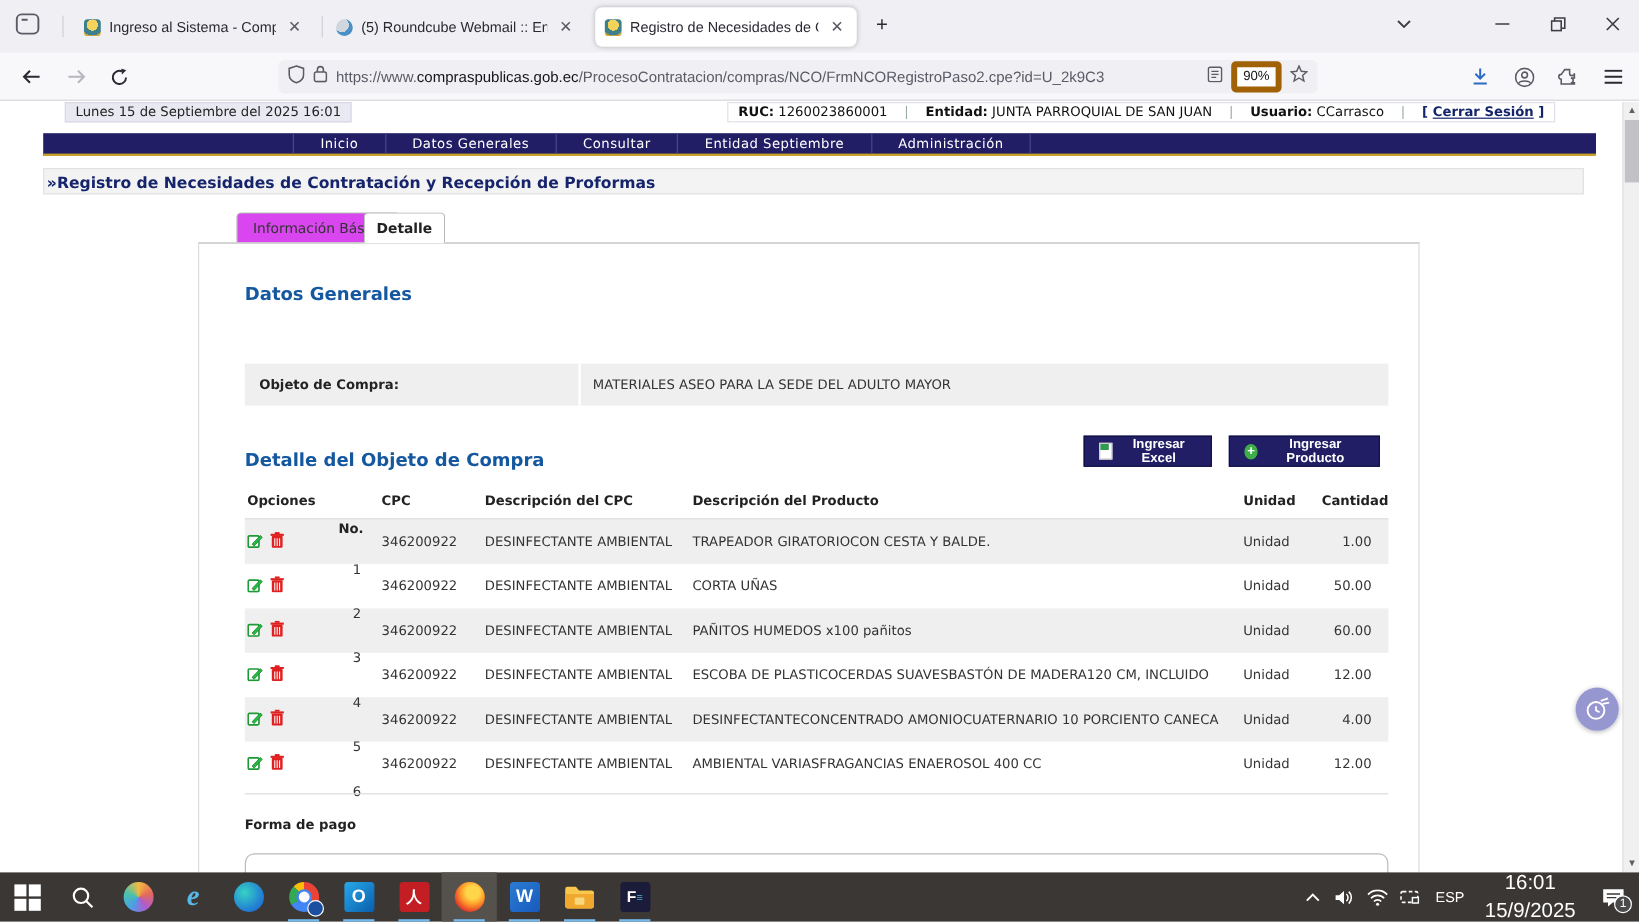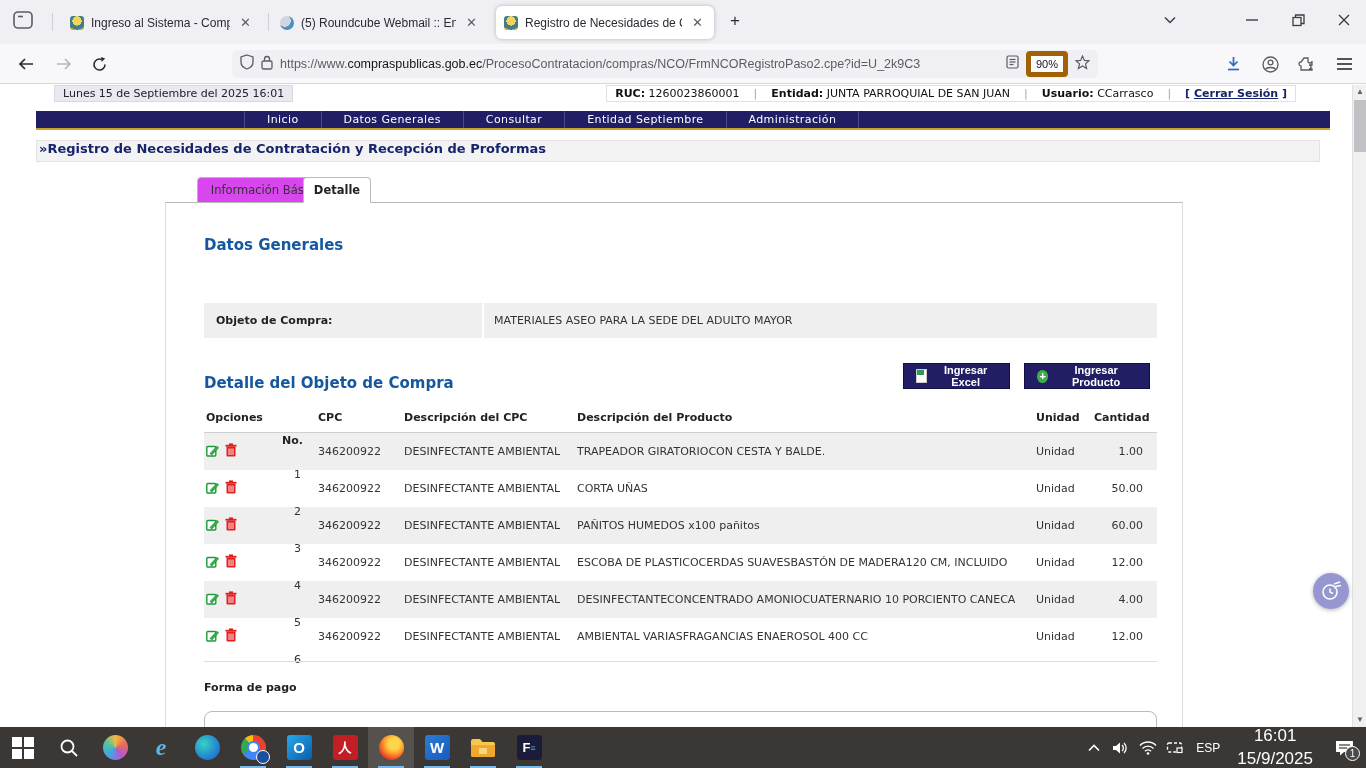--- a/index.html
+++ b/index.html
@@ -27,21 +27,21 @@
   
   #page { position:absolute; top:85px; left:0; width:1352px; height:642px; background:#fff; font-family:"DejaVu Sans", sans-serif; }
   #datebox { position:absolute; top:0; left:54px; height:17px; background:#e9e9f2; border:1px solid #d8d8e4; padding:1px 8px; font-size:11px; color:#222; white-space:nowrap; }
   #sessbox { position:absolute; top:0; right:56px; height:17px; background:#fff; border:1px solid #e0e0e8; padding:1px 8px; font-size:11px; color:#111; white-space:nowrap; display:flex; gap:14px; align-items:center; }
   #sessbox b { font-weight:bold; }
   #sessbox .sep { color:#9aa; }
   #logout-link { color:#14246b; font-weight:bold; }
   #logout-link u { cursor:pointer; }
   #mainnav { position:absolute; top:26px; left:36px; width:1294px; height:19px; background:#211e66; border-bottom:2px solid #c9a227; display:flex; align-items:stretch; padding-left:208px; }
   .navitem { color:#fff; font-size:11px; padding:3px 22px; display:flex; align-items:center; border-right:1px solid #4a478f; letter-spacing:.4px; cursor:pointer; }
-  #titlebar { position:absolute; top:55px; left:36px; width:1284px; height:22px; background:#f3f3f3; border:1px solid #e2e2e2; display:flex; align-items:flex-start; }
+  #titlebar { position:absolute; top:55px; left:36px; width:1284px; height:22px; background:#f3f3f3; border:1px solid #e2e2e2; display:flex; align-items:flex-end; }
   #titlebar span { font-size:13px; font-weight:bold; color:#16246b; padding-left:2px; }
   .ptab { position:absolute; top:92px; height:26px; display:flex; align-items:center; justify-content:center; font-size:11.5px; border:1px solid #b9b9b9; border-radius:4px 4px 0 0; cursor:pointer; }
   .ptab.inactive { background:#d946ef; color:#333; left:181px; width:137px;margin-left:16px; }
   .ptab.active { background:#fff; color:#222; font-weight:bold; left:303px; width:68px; border-bottom:1px solid #fff; z-index:3; }
   #card { position:absolute; top:117px; left:165px; width:1018px; height:525px; background:#fff; border-top:1px solid #b9b9b9; border-left:1px solid #dcdcdc; border-right:1px solid #dcdcdc; }
   .heading { font-size:15px; font-weight:bold; color:#1658a0; }
   #dg-heading { position:absolute; top:33px; left:38px; }
   .dgrow { position:absolute; left:38px; width:953px; height:35px; }
   .dgrow .lbl { position:absolute; left:0; top:0; width:278px; height:35px; background:#efefef; display:flex; align-items:center; padding-left:12px; font-size:11px; font-weight:bold; color:#222; }
   .dgrow .val { position:absolute; left:280px; top:0; width:673px; height:35px; background:#efefef; display:flex; align-items:center; padding-left:10px; font-size:11px; color:#333; }
@@ -268,21 +268,21 @@
     </button>
 
     <div id="table">
       <div class="thead">
         <div class="c-op">Opciones</div>
         <div class="c-no">No.</div>
         <div class="c-cpc">CPC</div>
         <div class="c-dcpc">Descripción del CPC</div>
         <div class="c-dprod">Descripción del Producto</div>
         <div class="c-uni">Unidad</div>
-        <div class="c-cant" style="text-align:left;padding-right:0;">Cantidad</div>
+        <div class="c-cant" style="text-align:right;padding-right:0;">Cantidad</div>
       </div>
       <div id="tbody">
   <div class="trow">
     <div class="c-op">
       <span>
         <svg width="13" height="13" viewBox="0 0 13 13">
                   <rect x="0.8" y="2.5" width="9" height="9.5" rx="1" fill="#fff" stroke="#1d9a35" stroke-width="1.4"></rect>
                   <path d="M4 9.5 L11 2.2 L12.6 3.8 L5.8 11 Z" fill="#28b944" stroke="#137a28" stroke-width=".6"></path>
                 </svg>
       </span>

